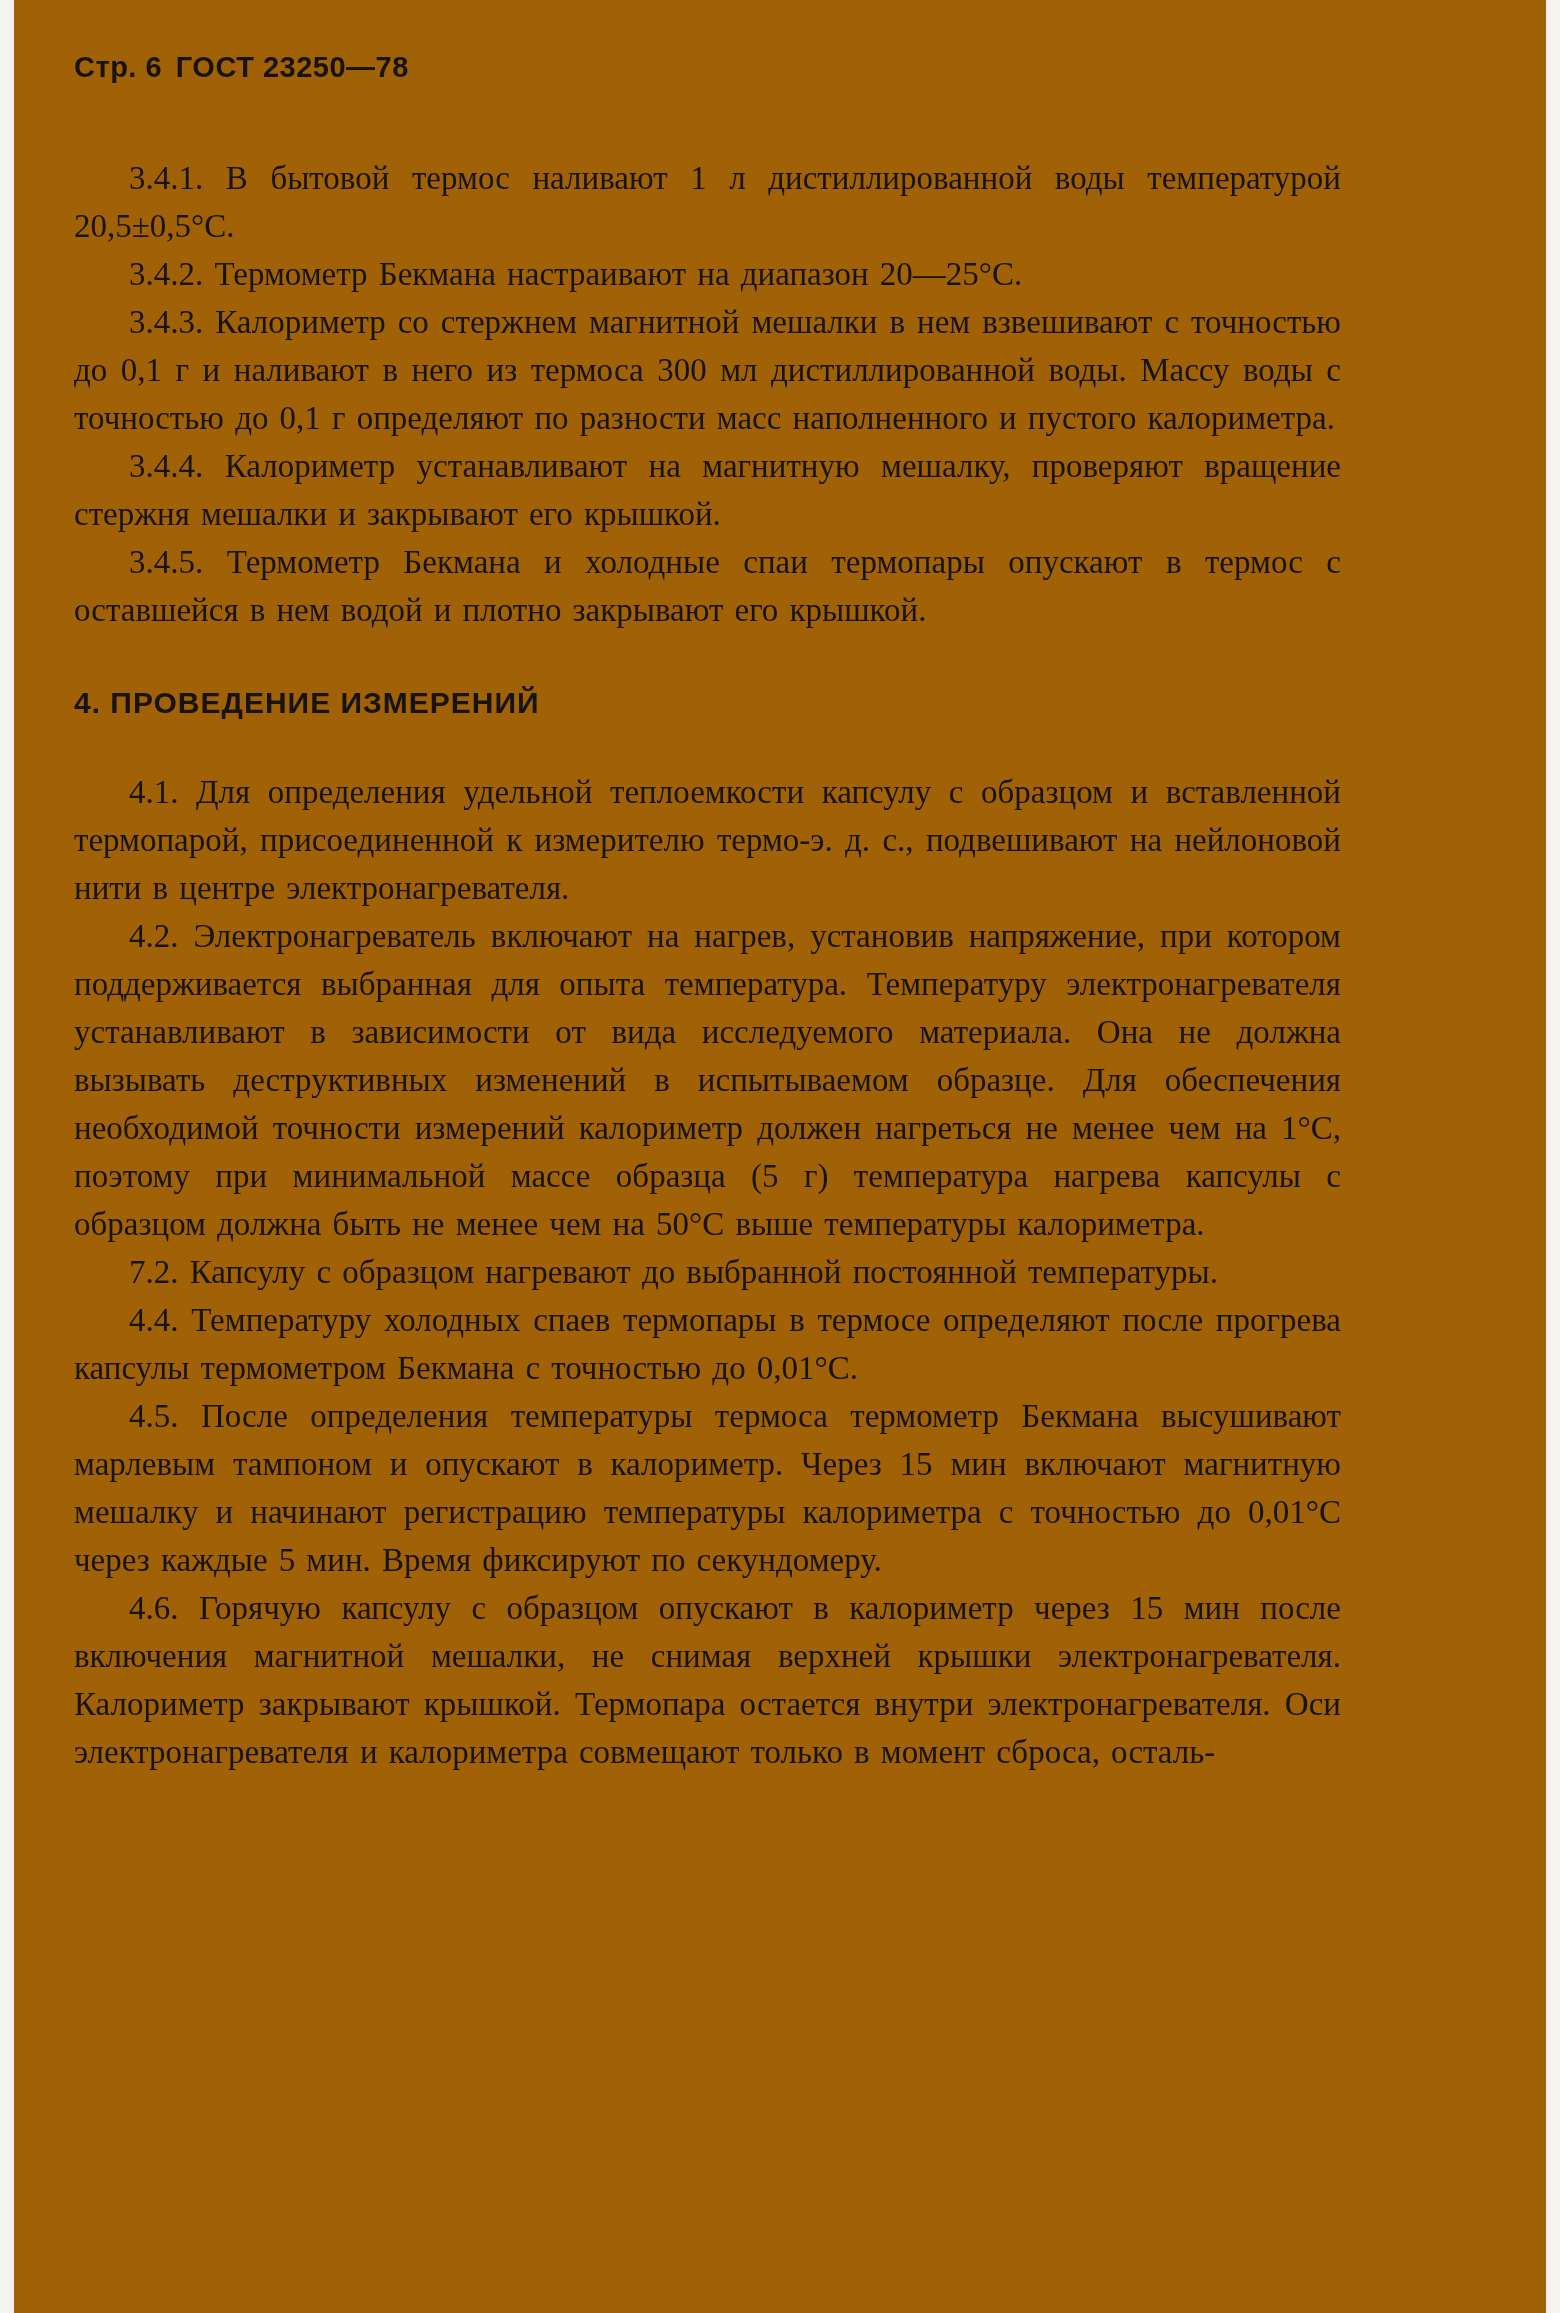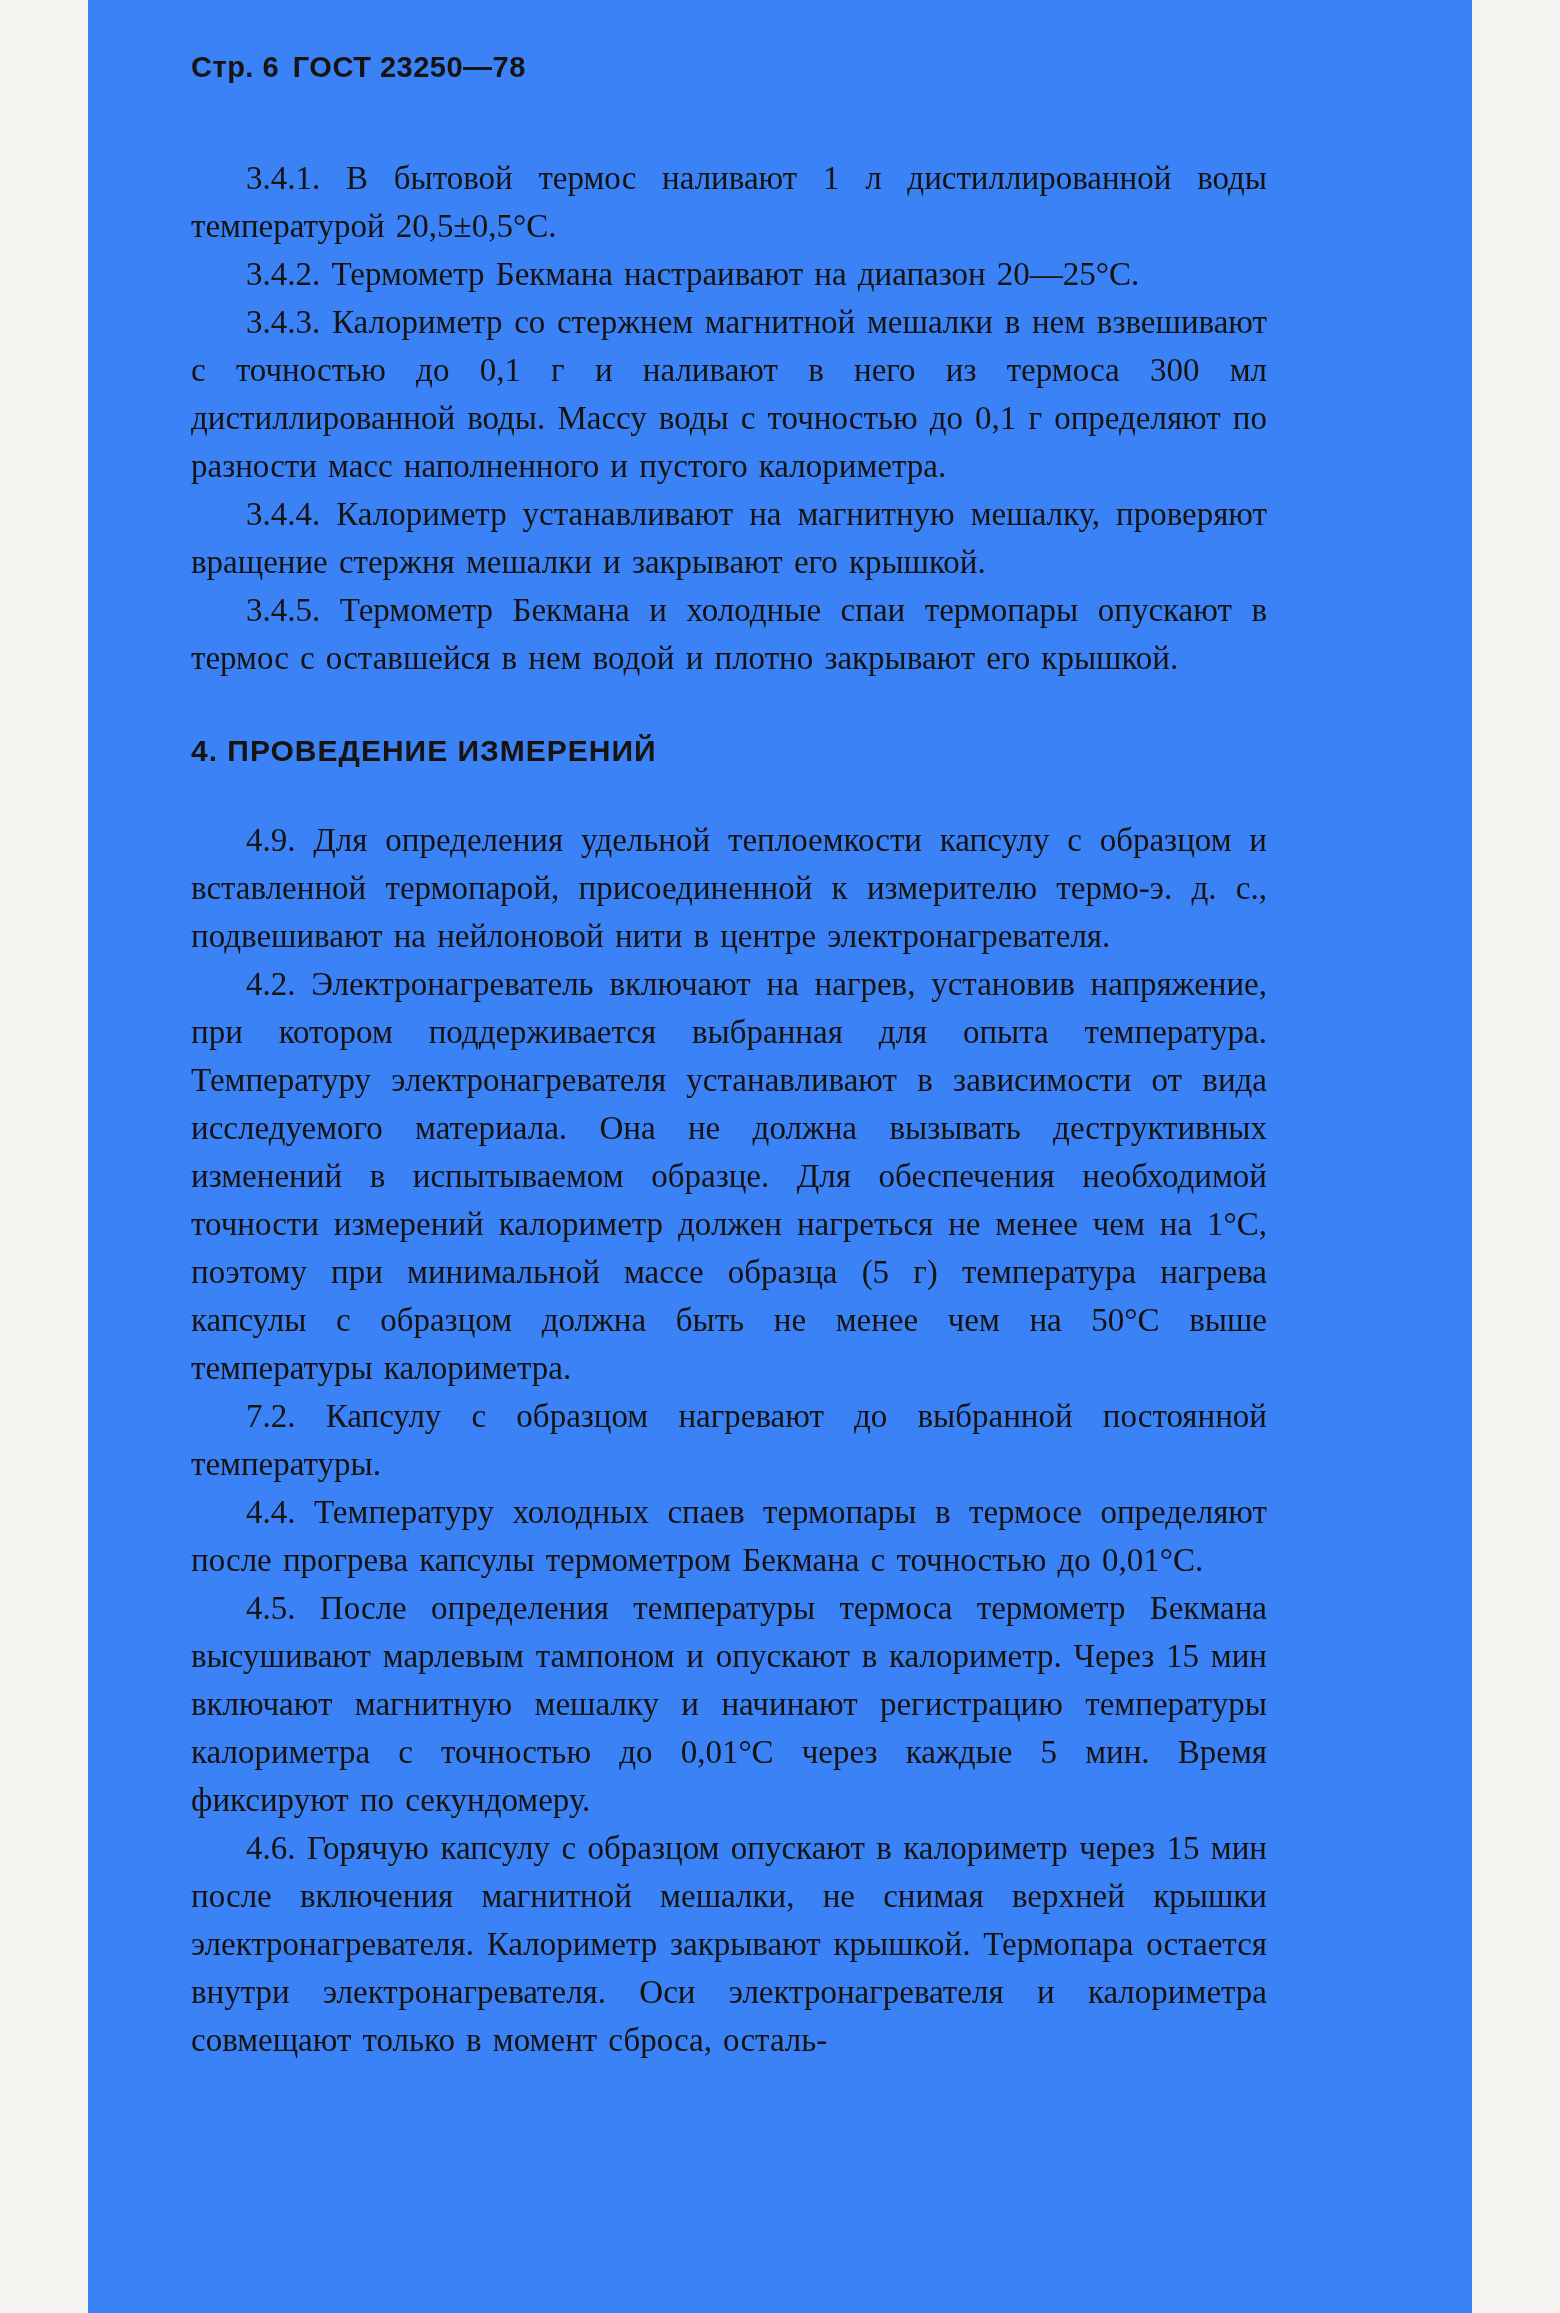--- a/index.html
+++ b/index.html
@@ -2,26 +2,26 @@
 <html lang="ru"><head>
 <meta charset="utf-8">
 <style>
   html, body {
     margin: 0;
     padding: 0;
     background: #f4f3ef;
   }
   .page {
     position: relative;
-    width: 1384px;
+    width: 1532px;
     min-height: 2313px;
     margin: 0 auto;
-    background: #3b82f6;
+    background: #a16207;
     box-sizing: border-box;
-    padding: 51px 205px 39px 103px;
+    padding: 51px 205px 39px 60px;
     color: #161310;
     font-family: "Liberation Serif", "DejaVu Serif", serif;
   }
   .page-header {
     font-family: "Liberation Sans", "DejaVu Sans", sans-serif;
     font-weight: bold;
     font-size: 29px;
     letter-spacing: 0.5px;
     margin-bottom: 70px;
     white-space: nowrap;
@@ -61,21 +61,21 @@
   <div class="doc-body">
 
     <p class="para">3.4.1. В бытовой термос наливают 1 л дистиллированной воды температурой 20,5±0,5°С.</p>
     <p class="para">3.4.2. Термометр Бекмана настраивают на диапазон 20—25°С.</p>
     <p class="para">3.4.3. Калориметр со стержнем магнитной мешалки в нем взвешивают с точностью до 0,1 г и наливают в него из термоса 300 мл дистиллированной воды. Массу воды с точностью до 0,1 г определяют по разности масс наполненного и пустого калориметра.</p>
     <p class="para">3.4.4. Калориметр устанавливают на магнитную мешалку, проверяют вращение стержня мешалки и закрывают его крышкой.</p>
     <p class="para">3.4.5. Термометр Бекмана и холодные спаи термопары опускают в термос с оставшейся в нем водой и плотно закрывают его крышкой.</p>
 
     <h2 class="section-heading">4. ПРОВЕДЕНИЕ ИЗМЕРЕНИЙ</h2>
 
-    <p class="para">4.9. Для определения удельной  теплоемкости капсулу с образцом и вставленной термопарой, присоединенной к измерителю термо-э. д. с., подвешивают на нейлоновой нити в центре электронагревателя.</p>
+    <p class="para">4.1. Для определения удельной  теплоемкости капсулу с образцом и вставленной термопарой, присоединенной к измерителю термо-э. д. с., подвешивают на нейлоновой нити в центре электронагревателя.</p>
     <p class="para">4.2. Электронагреватель включают на нагрев, установив напряжение, при котором поддерживается выбранная для опыта температура. Температуру электронагревателя устанавливают в зависимости от вида исследуемого материала. Она не должна вызывать деструктивных изменений в испытываемом образце. Для обеспечения необходимой точности измерений калориметр должен нагреться не менее чем на 1°С, поэтому при минимальной массе образца (5 г) температура нагрева капсулы с образцом должна быть не менее чем на 50°С выше температуры калориметра.</p>
     <p class="para">7.2. Капсулу с образцом  нагревают до выбранной постоянной температуры.</p>
     <p class="para">4.4. Температуру холодных спаев термопары в термосе определяют после прогрева капсулы термометром Бекмана с точностью до 0,01°С.</p>
     <p class="para">4.5. После определения температуры термоса термометр Бекмана высушивают марлевым тампоном и опускают в калориметр. Через 15 мин включают магнитную мешалку и начинают регистрацию температуры калориметра с точностью до 0,01°С через каждые 5 мин. Время фиксируют по секундомеру.</p>
     <p class="para">4.6. Горячую капсулу с образцом опускают в калориметр через 15 мин после включения магнитной мешалки, не снимая верхней крышки электронагревателя. Калориметр закрывают крышкой. Термопара остается внутри электронагревателя. Оси электронагревателя и калориметра совмещают только в момент сброса, осталь-</p>
 
   </div>
 
 </div>
 

